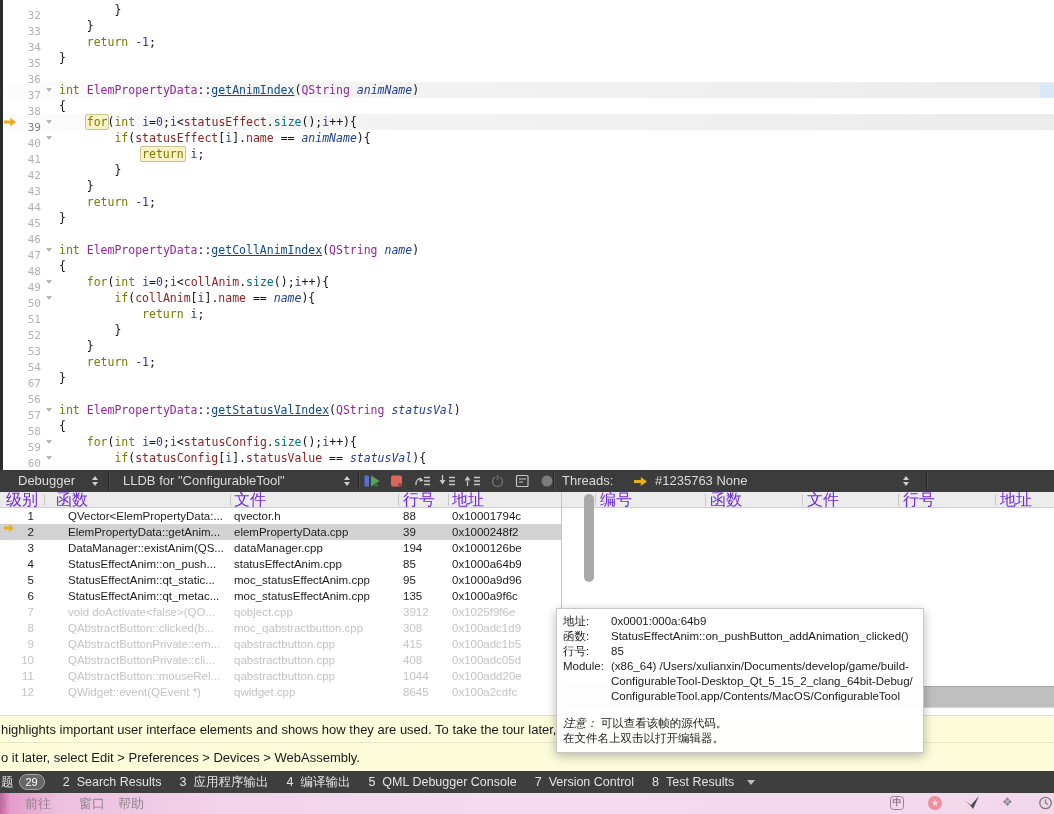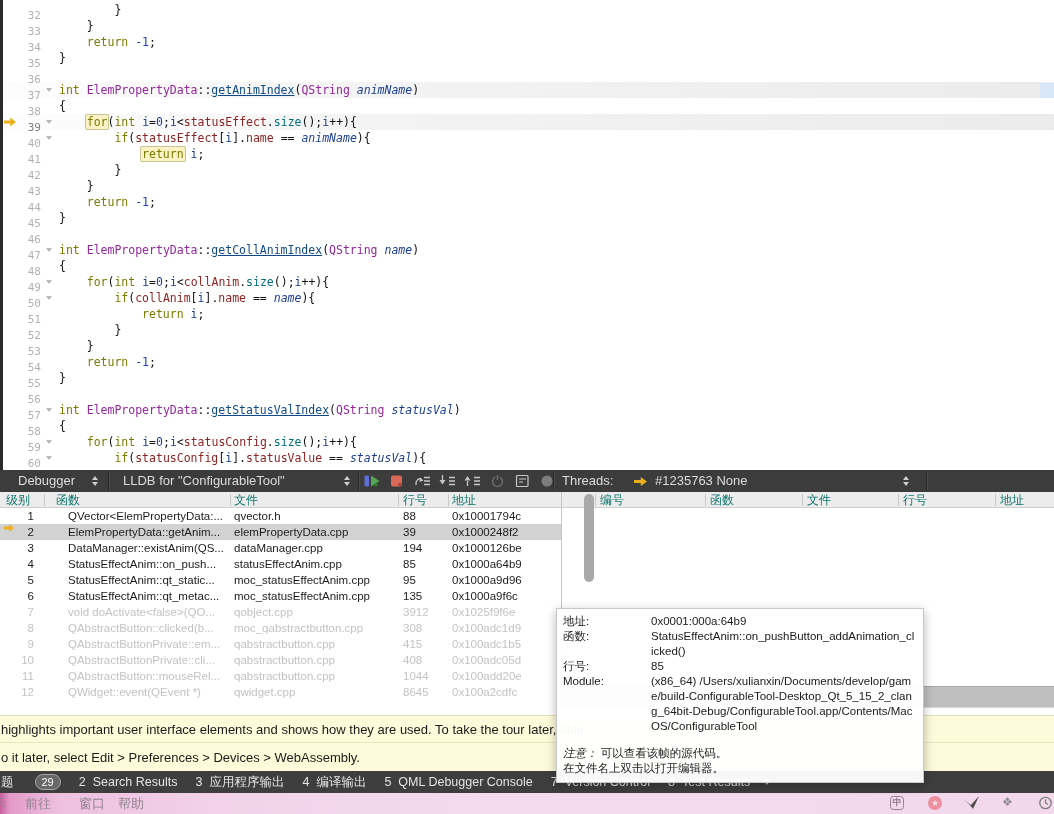--- a/index.html
+++ b/index.html
@@ -36,21 +36,21 @@
   .dbg-bar .lbl{position:absolute;top:0;height:22px;line-height:21px;}
   .vsep{position:absolute;top:2px;width:1px;height:18px;background:#262626;border-right:1px solid #4d4d4d;}
   .spinner{position:absolute;display:flex;flex-direction:column;align-items:center;gap:2px;top:6px;}
   .spinner .up{width:0;height:0;border-left:3.5px solid transparent;border-right:3.5px solid transparent;border-bottom:4px solid #cfcfcf;}
   .spinner .dn{width:0;height:0;border-left:3.5px solid transparent;border-right:3.5px solid transparent;border-top:4px solid #cfcfcf;}
   .dbg-icons{position:absolute;left:363px;top:0;height:22px;display:flex;align-items:center;gap:7px;}
   .dbg-icon{width:18px;height:16px;display:flex;align-items:center;justify-content:center;}
   .thr-arrow{position:absolute;left:634px;top:7px;width:13px;height:9px;background:#e9b01c;clip-path:polygon(0 32%,52% 32%,52% 0,100% 50%,52% 100%,52% 68%,0 68%);}
 
   
-  .hdr-row{top:492px;height:16px;background:#ececec;border-bottom:1px solid #cfcfcf;box-sizing:border-box;font-size:12px;color:#0f766e;padding-left:10px;}
+  .hdr-row{top:492px;height:16px;background:#ececec;border-bottom:1px solid #cfcfcf;box-sizing:border-box;font-size:16px;color:#6d28d9;padding-left:10px;}
   .hdr-left{left:0;width:561px;}
   .hdr-right{left:562px;width:492px;}
   .hdr-cell{position:absolute;top:0;line-height:16px;}
   .hdr-sep{position:absolute;top:2px;width:1px;height:12px;background:#c9c9c9;}
   .panel-split{left:561px;top:492px;width:1px;height:220px;background:#c6c6c6;}
   .stack{left:0;top:508px;width:561px;height:207px;overflow:hidden;background:#fff;}
   .srow{position:relative;height:16px;font-size:11.5px;line-height:16px;color:#1c1c1c;}
   .srow.sel{background:#d2d2d2;}
   .srow.dim{color:#c3c3c3;}
   .srow span{position:absolute;top:0;white-space:nowrap;overflow:hidden;}
@@ -67,36 +67,36 @@
   
   .notif{left:0;width:1054px;background:#fcfcda;color:#1a1a1a;font-size:13px;box-sizing:border-box;}
   .notif1{top:715px;height:27px;line-height:27px;border-top:1px solid #e2e2ba;}
   .notif2{top:742px;height:29px;line-height:29px;border-top:1px solid #e7e7c2;}
   .notif .txt{white-space:nowrap;display:block;margin-left:1px;}
 
   
   .out-bar{left:0;top:771px;width:1054px;height:22px;background:#3e3e3e;color:#e3e3e3;font-size:12.5px;display:flex;align-items:center;}
   .out-item{display:flex;align-items:center;padding:0 9px;height:22px;white-space:nowrap;}
   .out-item .n{margin-right:7px;}
-  .badge{background:#676767;border:1px solid #a5a5a5;color:#fff;border-radius:9px;font-size:11px;height:14px;line-height:14px;padding:0 6px;margin-left:21px;}
+  .badge{background:#676767;border:1px solid #a5a5a5;color:#fff;border-radius:9px;font-size:11px;height:14px;line-height:14px;padding:0 6px;margin-left:5px;}
   .out-chevron{width:0;height:0;border-left:4.5px solid transparent;border-right:4.5px solid transparent;border-top:5px solid #bdbdbd;margin-left:4px;}
 
   .menubar{left:0;top:793px;width:1054px;height:21px;
      background:linear-gradient(90deg,#c9619f 0px,#e39bc9 10px,#eec0df 60px,#f2d3e9 220px,#f4dcee 520px,#f2d8ea 1054px);}
   .menu-item{position:absolute;top:0;height:21px;line-height:21px;font-size:13px;color:#90838f;}
   .tray{position:absolute;top:0;height:21px;}
   .tray-input{position:absolute;top:3px;width:14px;height:14px;border:1.5px solid #978092;border-radius:3.5px;box-sizing:border-box;
       font-size:9px;line-height:11px;text-align:center;color:#8d7488;font-weight:bold;}
   .tray-red{position:absolute;top:3px;width:14px;height:14px;border-radius:50%;background:#ee8f9f;color:#f7dde4;font-size:9px;line-height:14px;text-align:center;}
   .tray-gem{position:absolute;top:2px;font-size:12px;color:#8e8e92;}
 
   
   .tooltip{left:556px;top:608px;width:368px;background:rgba(255,255,255,0.96);border:1px solid #c8c8c8;
      box-shadow:0 3px 10px rgba(0,0,0,0.28);box-sizing:border-box;padding:5px 8px 6px 6px;font-size:11.5px;line-height:15px;color:#1a1a1a;}
-  .tt-row{display:flex;gap:40px;}
+  .tt-row{display:flex;}
   .tt-lab{flex:none;width:48px;}
   .tt-val{width:306px;word-break:break-all;}
   .tt-note1{margin-top:12px;}
   .tt-note-label{font-style:italic;}
 </style>
 </head>
 <body>
 
 <div class="app">
 
@@ -296,21 +296,21 @@
           <div class="gutter">
             <span class="exec-slot"></span>
             <span class="lnum">54</span>
             <span class="fold-slot"></span>
           </div>
           <div class="code"><span class="c-p">    </span><span class="c-k">return</span><span class="c-p"> </span><span class="c-num">-1</span><span class="c-p">;</span></div>
         </div>
         <div class="ed-line">
           <div class="gutter">
             <span class="exec-slot"></span>
-            <span class="lnum">55</span>
+            <span class="lnum">67</span>
             <span class="fold-slot"></span>
           </div>
           <div class="code"><span class="c-p">}</span></div>
         </div>
         <div class="ed-line">
           <div class="gutter">
             <span class="exec-slot"></span>
             <span class="lnum">56</span>
             <span class="fold-slot"></span>
           </div>

